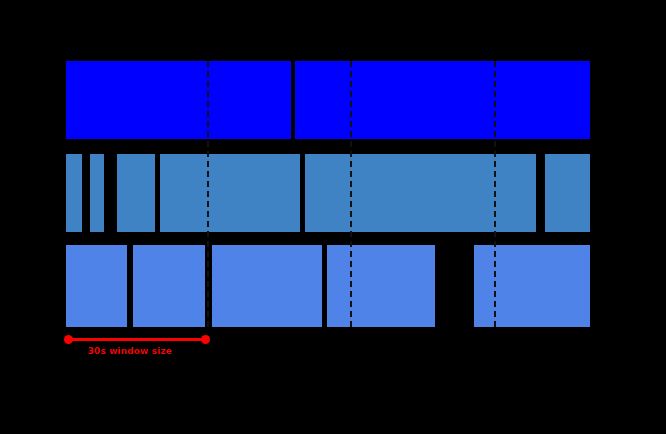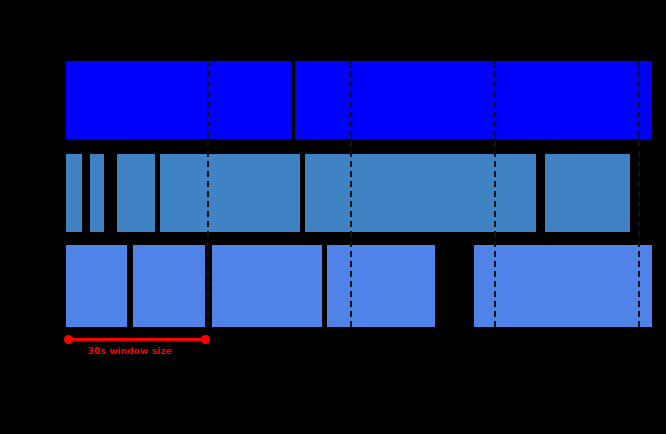--- a/index.html
+++ b/index.html
@@ -64,21 +64,21 @@
     font-size: 9px;
     font-weight: bold;
     font-family: "DejaVu Sans", "Liberation Sans", sans-serif;
     white-space: nowrap;
     letter-spacing: 0.1px;
   }
 </style>
 </head>
 <body>
 
-<div id="figure" style="width: 666px; height: 434px; background: rgb(0, 0, 0);">
+<div id="figure" style="width: 590px; height: 434px; background: rgb(0, 0, 0);">
 
   <div class="plot-area">
 
     <div class="row-1">
       <div class="seg" style="left: 66px; width: 225px; top: 61px; height: 78px; background: rgb(0, 0, 255);"></div>
       <div class="seg" style="left: 295px; width: 357px; top: 61px; height: 78px; background: rgb(0, 0, 255);"></div>
     </div>
 
     <div class="row-2">
       <div class="seg" style="left: 66px; width: 16px; top: 154px; height: 78px; background: rgb(64, 131, 196);"></div>

